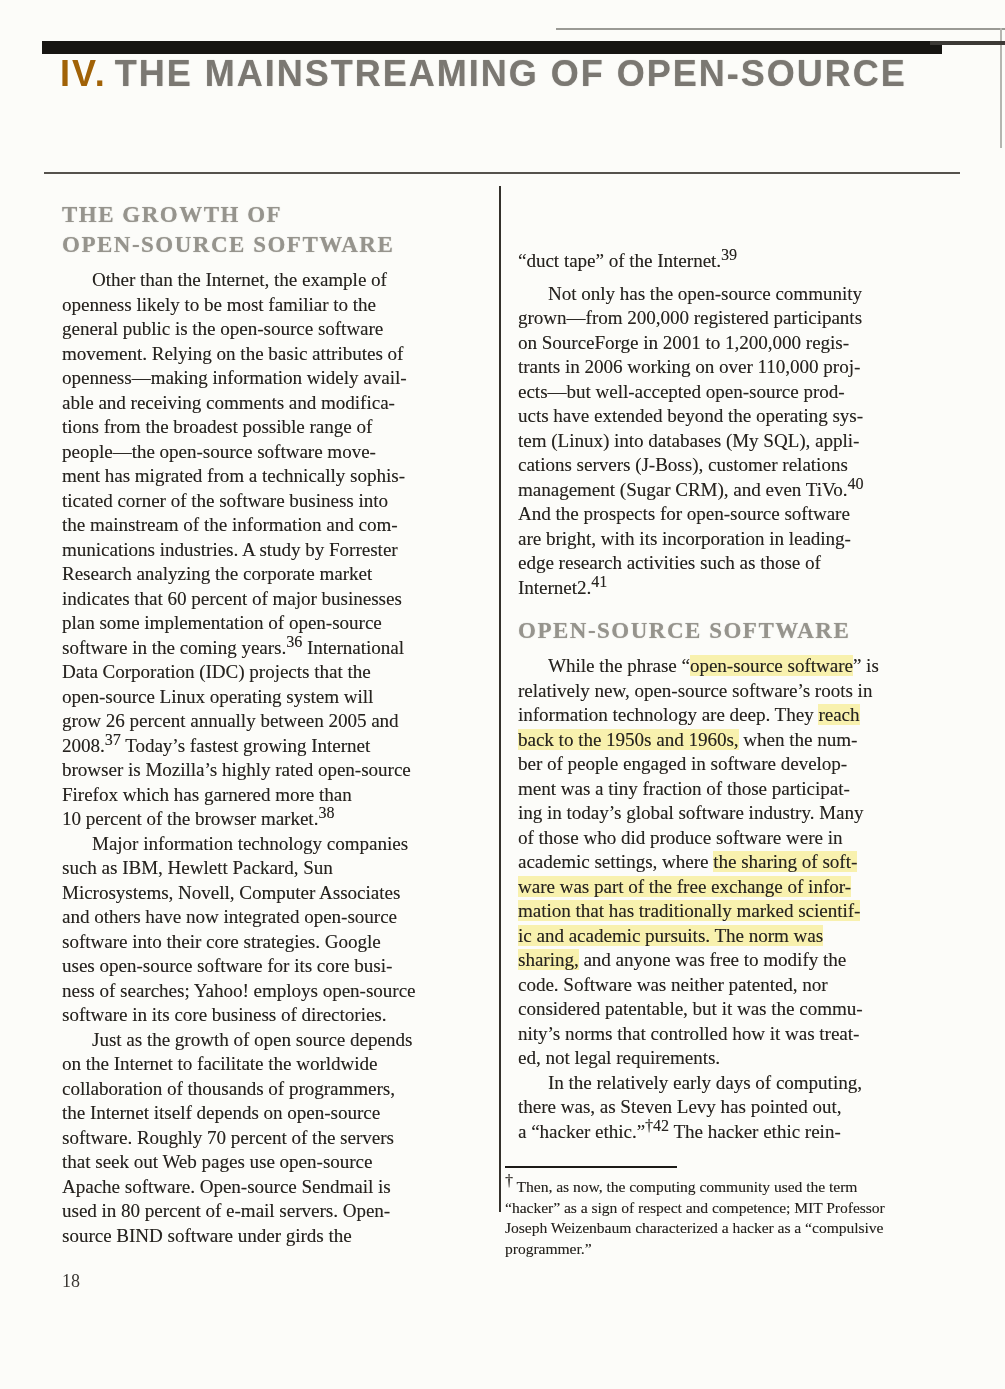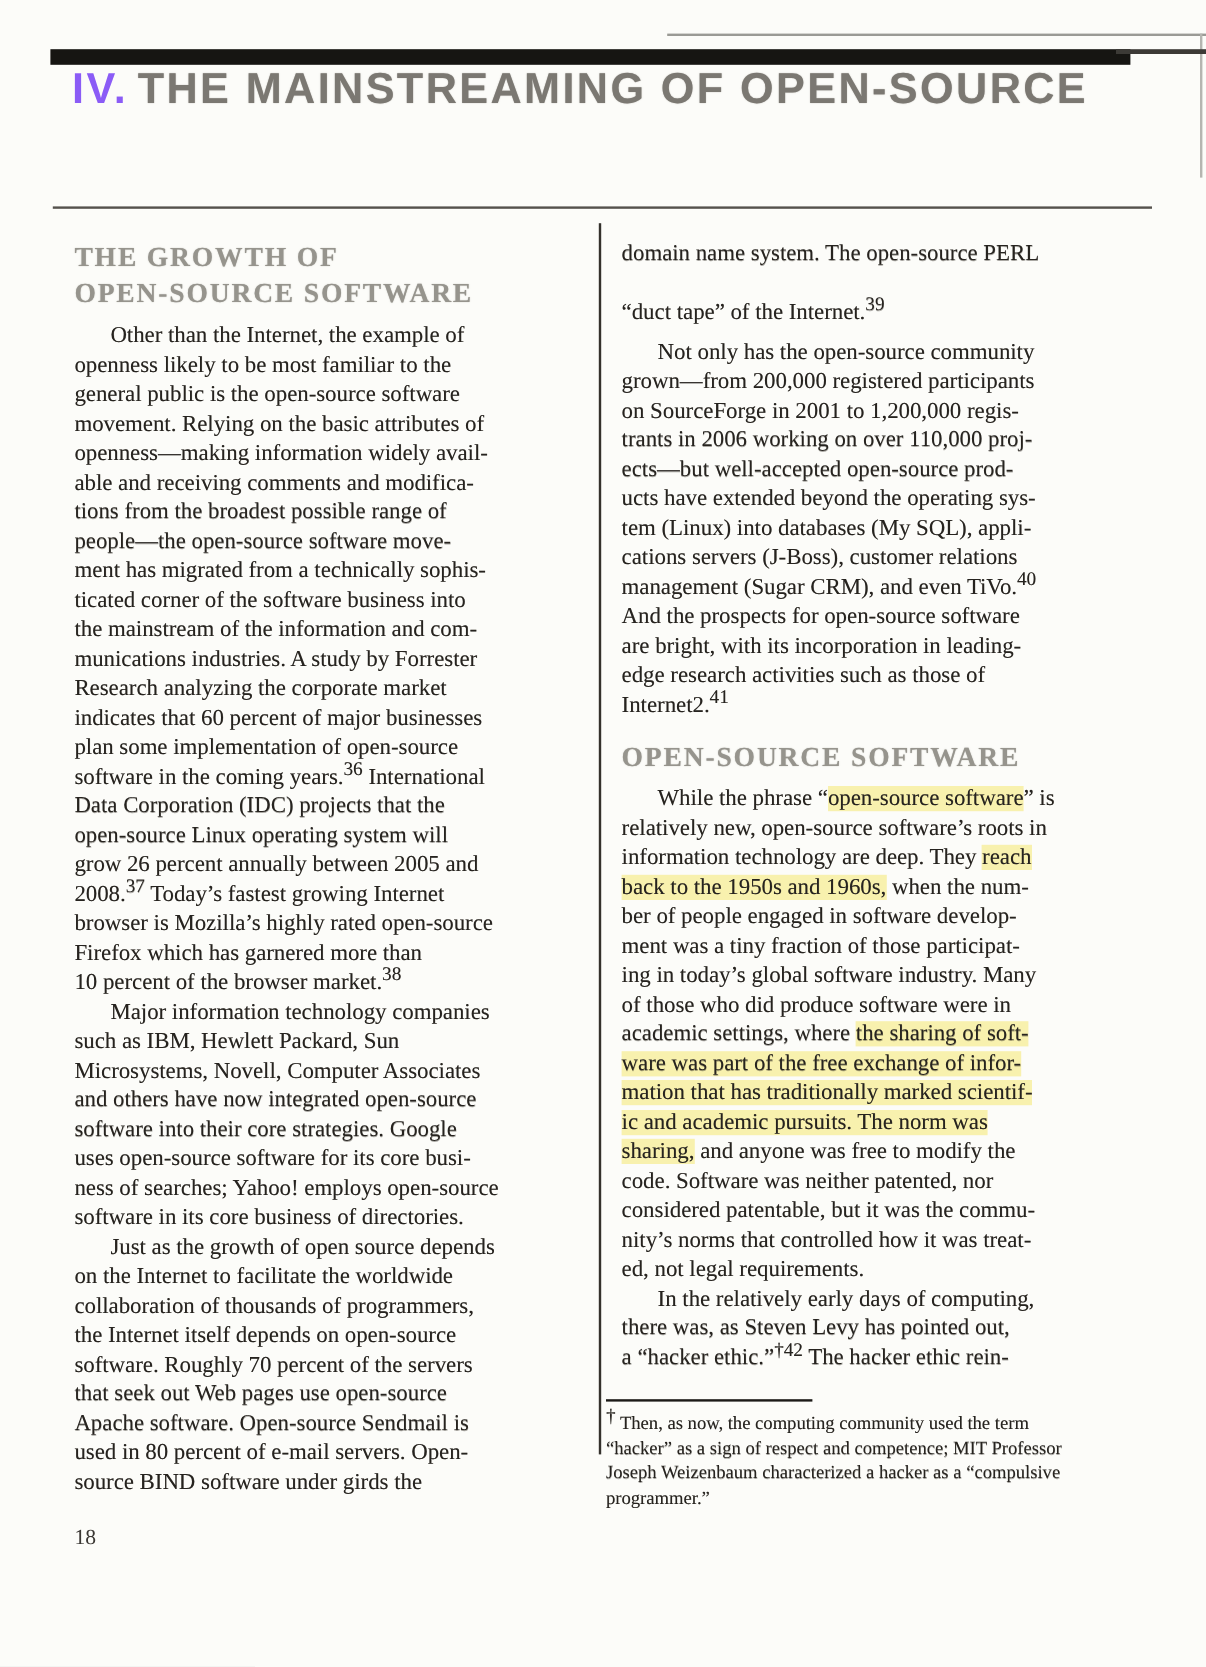--- a/index.html
+++ b/index.html
@@ -12,21 +12,21 @@
   .edge-artifact { position:absolute; left:1000px; top:28px; width:2px; height:120px; background:#b5b5b0; }
   .topbar { position:absolute; left:42px; top:41px; width:900px; height:13px; background:#161512; }
   .topbar-tail { position:absolute; left:930px; top:41px; width:75px; height:4px; background:#3c3a36; }
 
   .title {
     position:absolute; left:60px; top:52px; width:900px;
     font-family:"Liberation Sans", sans-serif; font-weight:bold;
     font-size:36px; line-height:43px; letter-spacing:2px;
     color:#7b7872; text-shadow:0 0 1px rgba(120,115,108,0.6);
   }
-  .title .num { color:#8b5cf6; text-shadow:none; margin-right:8px; }
+  .title .num { color:#a16207; text-shadow:none; margin-right:8px; }
 
   .rule-under-title { position:absolute; left:44px; top:172px; width:916px; height:2px; background:#55524d; }
   .colrule { position:absolute; left:499px; top:186px; width:2px; height:1026px; background:#34312c; }
 
   .col {
     position:absolute; top:200px; width:430px;
     font-size:19px; line-height:24.5px;
     text-shadow:0.2px 0.2px 0.3px rgba(45,40,33,0.4);
   }
   .col-left  { left:62px; }
@@ -77,21 +77,21 @@
     <div class="colheading">
       <span>THE GROWTH OF</span><br>
       <span>OPEN-SOURCE SOFTWARE</span>
     </div>
     <p class="para para-gap"><span class="indent"></span><span>Other than the Internet, the example of</span><br><span>openness likely to be most familiar to the</span><br><span>general public is the open-source software</span><br><span>movement. Relying on the basic attributes of</span><br><span>openness—making information widely avail-</span><br><span>able and receiving comments and modifica-</span><br><span>tions from the broadest possible range of</span><br><span>people—the open-source software move-</span><br><span>ment has migrated from a technically sophis-</span><br><span>ticated corner of the software business into</span><br><span>the mainstream of the information and com-</span><br><span>munications industries. A study by Forrester</span><br><span>Research analyzing the corporate market</span><br><span>indicates that 60 percent of major businesses</span><br><span>plan some implementation of open-source</span><br><span>software in the coming years.</span><sup>36</sup><span> International</span><br><span>Data Corporation (IDC) projects that the</span><br><span>open-source Linux operating system will</span><br><span>grow 26 percent annually between 2005 and</span><br><span>2008.</span><sup>37</sup><span> Today’s fastest growing Internet</span><br><span>browser is Mozilla’s highly rated open-source</span><br><span>Firefox which has garnered more than</span><br><span>10 percent of the browser market.</span><sup>38</sup></p>
     <p class="para"><span class="indent"></span><span>Major information technology companies</span><br><span>such as IBM, Hewlett Packard, Sun</span><br><span>Microsystems, Novell, Computer Associates</span><br><span>and others have now integrated open-source</span><br><span>software into their core strategies. Google</span><br><span>uses open-source software for its core busi-</span><br><span>ness of searches; Yahoo! employs open-source</span><br><span>software in its core business of directories.</span></p>
     <p class="para"><span class="indent"></span><span>Just as the growth of open source depends</span><br><span>on the Internet to facilitate the worldwide</span><br><span>collaboration of thousands of programmers,</span><br><span>the Internet itself depends on open-source</span><br><span>software. Roughly 70 percent of the servers</span><br><span>that seek out Web pages use open-source</span><br><span>Apache software. Open-source Sendmail is</span><br><span>used in 80 percent of e-mail servers. Open-</span><br><span>source BIND software under girds the</span></p>
   </div>
 
   <div class="col col-right">
-    <p class="para"><span>domain name system. The open-source PERL</span><br><br><span>“duct tape” of the Internet.</span><sup>39</sup></p>
+    <p class="para"><br><br><span>“duct tape” of the Internet.</span><sup>39</sup></p>
     <p class="para para-gap"><span class="indent"></span><span>Not only has the open-source community</span><br><span>grown—from 200,000 registered participants</span><br><span>on SourceForge in 2001 to 1,200,000 regis-</span><br><span>trants in 2006 working on over 110,000 proj-</span><br><span>ects—but well-accepted open-source prod-</span><br><span>ucts have extended beyond the operating sys-</span><br><span>tem (Linux) into databases (My SQL), appli-</span><br><span>cations servers (J-Boss), customer relations</span><br><span>management (Sugar CRM), and even TiVo.</span><sup>40</sup><br><span>And the prospects for open-source software</span><br><span>are bright, with its incorporation in leading-</span><br><span>edge research activities such as those of</span><br><span>Internet2.</span><sup>41</sup></p>
     <div class="colheading colheading-inflow">
       <span>OPEN-SOURCE SOFTWARE</span><br>
     </div>
     <p class="para"><span class="indent"></span><span>While the phrase “</span><span class="hl">open-source software</span><span>” is</span><br><span>relatively new, open-source software’s roots in</span><br><span>information technology are deep. They </span><span class="hl">reach</span><br><span class="hl">back to the 1950s and 1960s,</span><span> when the num-</span><br><span>ber of people engaged in software develop-</span><br><span>ment was a tiny fraction of those participat-</span><br><span>ing in today’s global software industry. Many</span><br><span>of those who did produce software were in</span><br><span>academic settings, where </span><span class="hl">the sharing of soft-</span><br><span class="hl">ware was part of the free exchange of infor-</span><br><span class="hl">mation that has traditionally marked scientif-</span><br><span class="hl">ic and academic pursuits.  The norm was</span><br><span class="hl">sharing,</span><span> and anyone was free to modify the</span><br><span>code. Software was neither patented, nor</span><br><span>considered patentable, but it was the commu-</span><br><span>nity’s norms that controlled how it was treat-</span><br><span>ed, not legal requirements.</span></p>
     <p class="para"><span class="indent"></span><span>In the relatively early days of computing,</span><br><span>there was, as Steven Levy has pointed out,</span><br><span>a “hacker ethic.”</span><sup>†42</sup><span> The hacker ethic rein-</span></p>
   </div>
 
   <div class="footnote">
     <div class="footnote-rule"></div>

